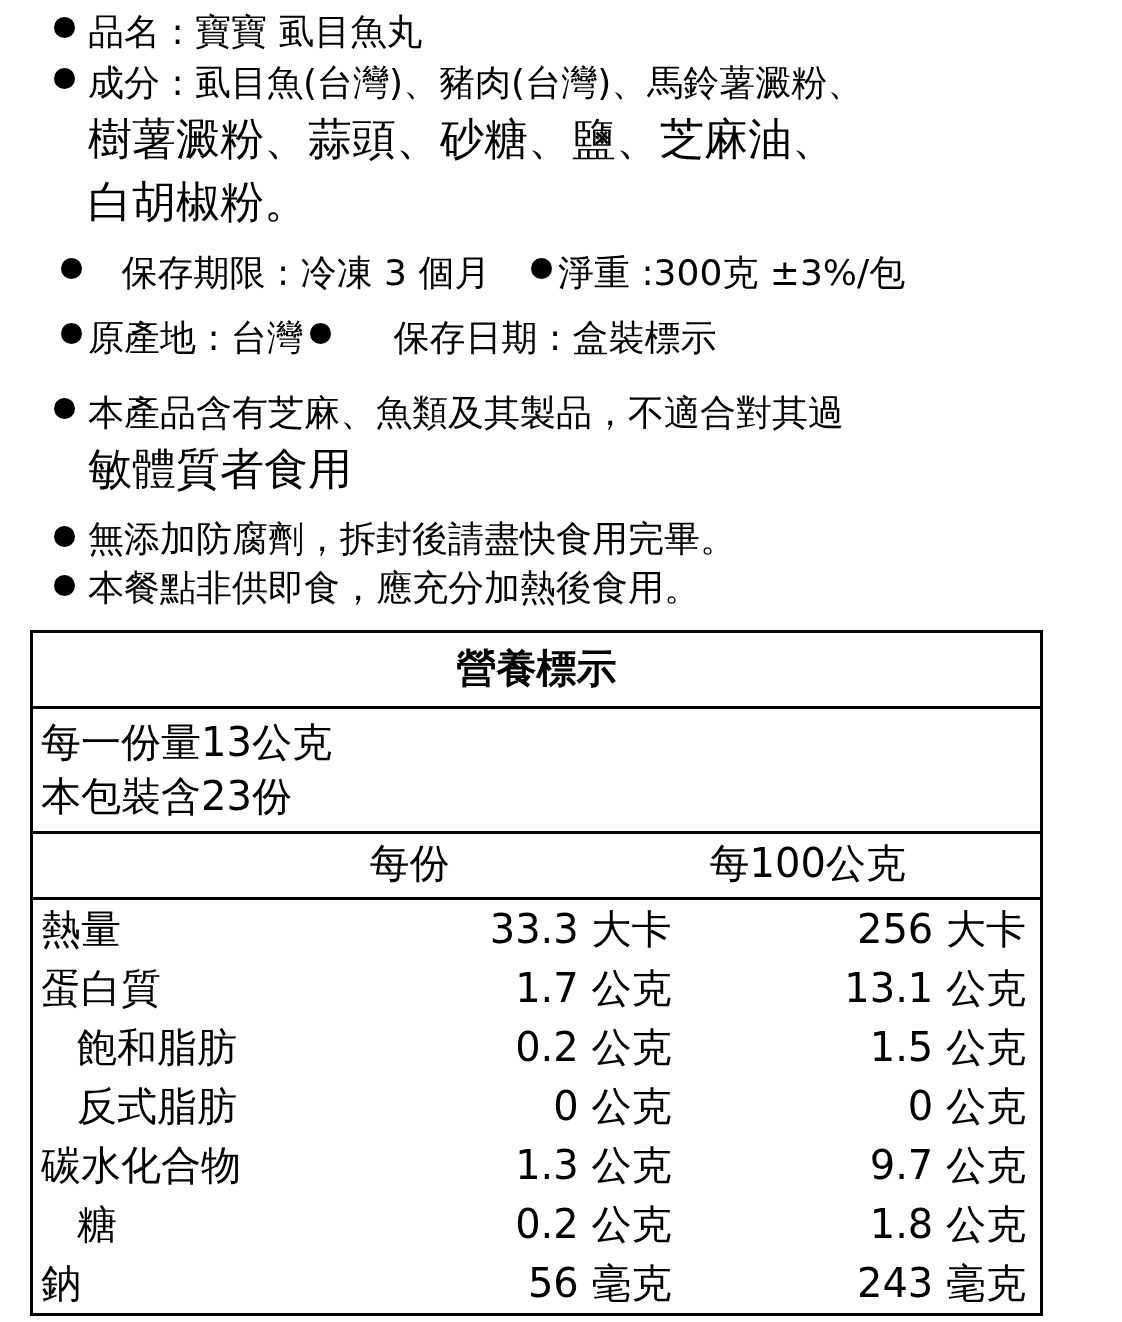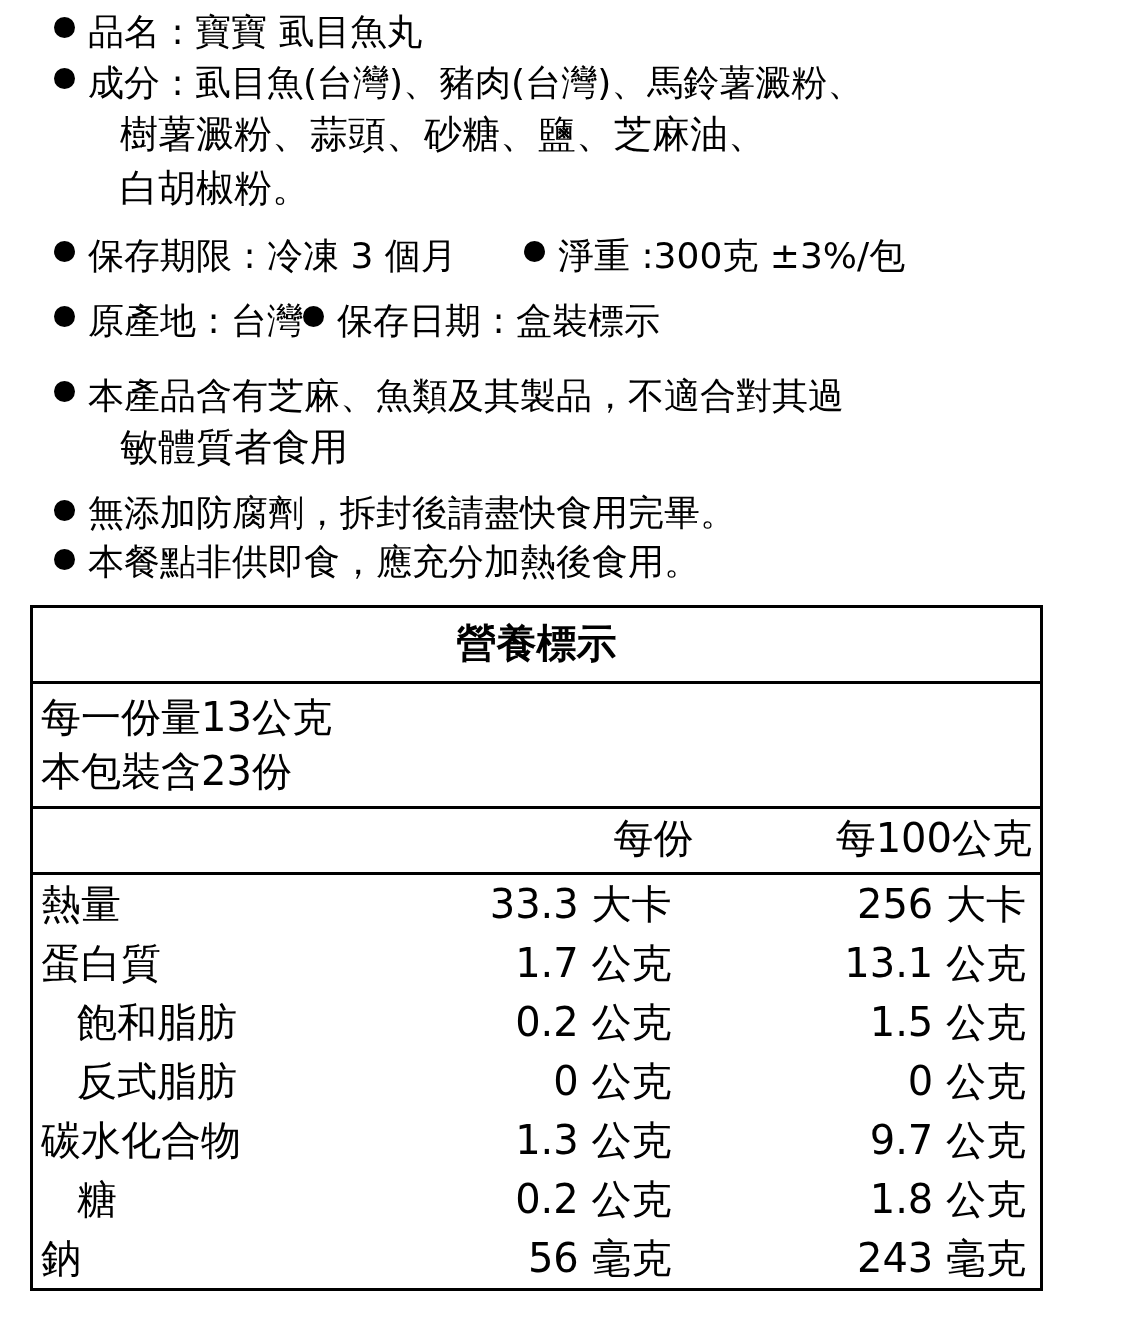--- a/index.html
+++ b/index.html
@@ -44,34 +44,35 @@
     width: 21px;
     height: 21px;
     border-radius: 50%;
     background: #000;
     vertical-align: middle;
     position: relative;
     top: -3px;
   }
   .text { flex: 1 1 auto; }
   .cont {
-    padding-left: 120px;
-    font-size: 38px;
+    padding-left: 88px;
+    font-size: 44px;
     line-height: 1.42;
   }
   .row-pair {
     display: flex;
     align-items: flex-start;
     font-size: 36px;
     line-height: 1.42;
     padding-left: 54px;
   }
   .row-pair .seg {
     display: flex;
     align-items: flex-start;
+    text-align: center;
   }
   .seg-first { width: 470px; }
   .spacer-sm { height: 14px; }
   .spacer-md { height: 24px; }
 
   
   table.nutrition {
     border-collapse: collapse;
     width: 1010px;
     margin-left: 30px;
@@ -91,21 +92,21 @@
     padding: 8px 0 10px 0 !important;
     border-bottom: 3px solid #000;
   }
   .serving-cell {
     border-bottom: 3px solid #000;
     padding: 6px 8px 8px 8px !important;
     line-height: 1.35;
   }
   .colhead {
     border-bottom: 3px solid #000;
-    text-align: right;
+    text-align: left;
     padding-bottom: 6px !important;
   }
   .colhead-blank { border-bottom: 3px solid #000; }
   .nut-name { text-align: left; white-space: nowrap; }
   .nut-name.indent { padding-left: 44px !important; }
   .nut-val { text-align: right; padding-right: 30px !important; white-space: nowrap; }
   .nut-val2 { text-align: right; padding-right: 14px !important; white-space: nowrap; }
   .r-first td { padding-top: 8px; }
   .r-last td { padding-bottom: 10px; }
 </style>

